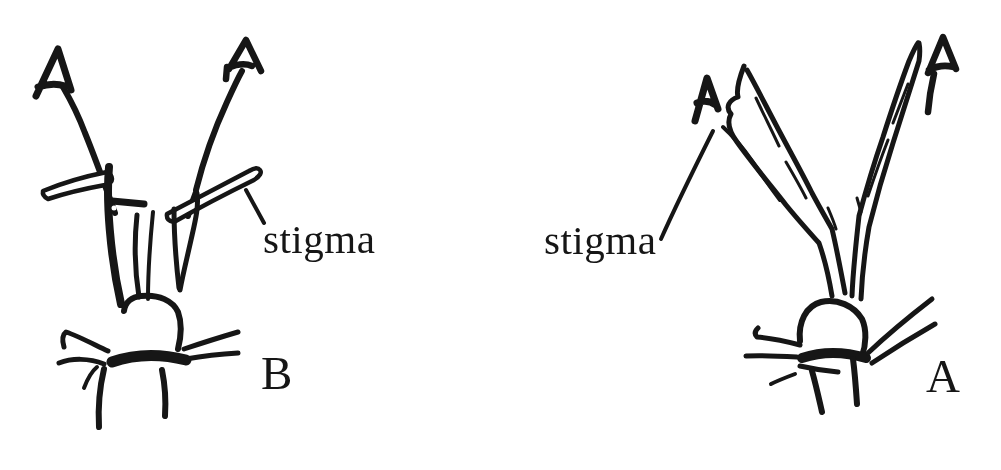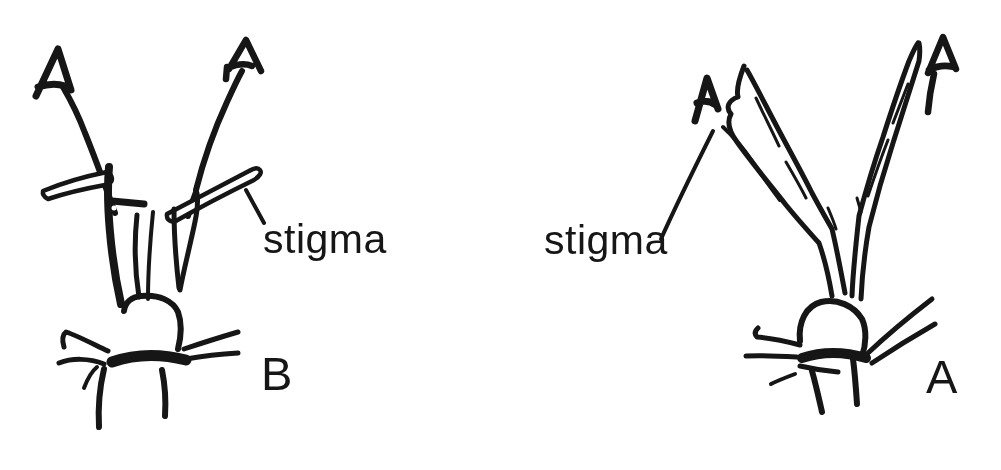--- a/index.html
+++ b/index.html
@@ -4,21 +4,21 @@
 <style>
   :root { --ink: #161616; --bg: #ffffff; }
   * { margin: 0; padding: 0; box-sizing: border-box; }
   html, body { background: var(--bg); }
   .stage {
     position: relative;
     width: 1001px;
     height: 470px;
     background: var(--bg);
     overflow: hidden;
-    font-family: Liberation Sans, sans-serif;
+    font-family: Liberation Serif, serif;
   }
   .ink-svg { position: absolute; left: 0; top: 0; color: var(--ink); }
   .ink-svg path {
     stroke: currentColor;
     fill: none;
     stroke-linecap: round;
     stroke-linejoin: round;
   }
   .ink-svg path.blade { fill: var(--bg); }
   .ink-svg .whitedot { fill: var(--bg); stroke: none; }

